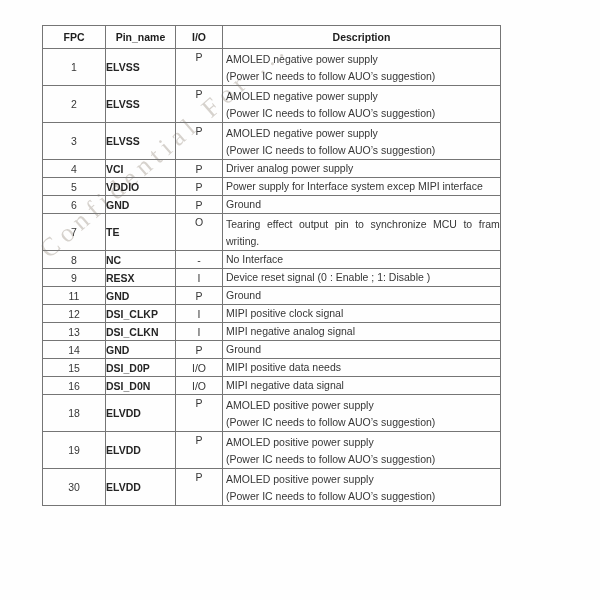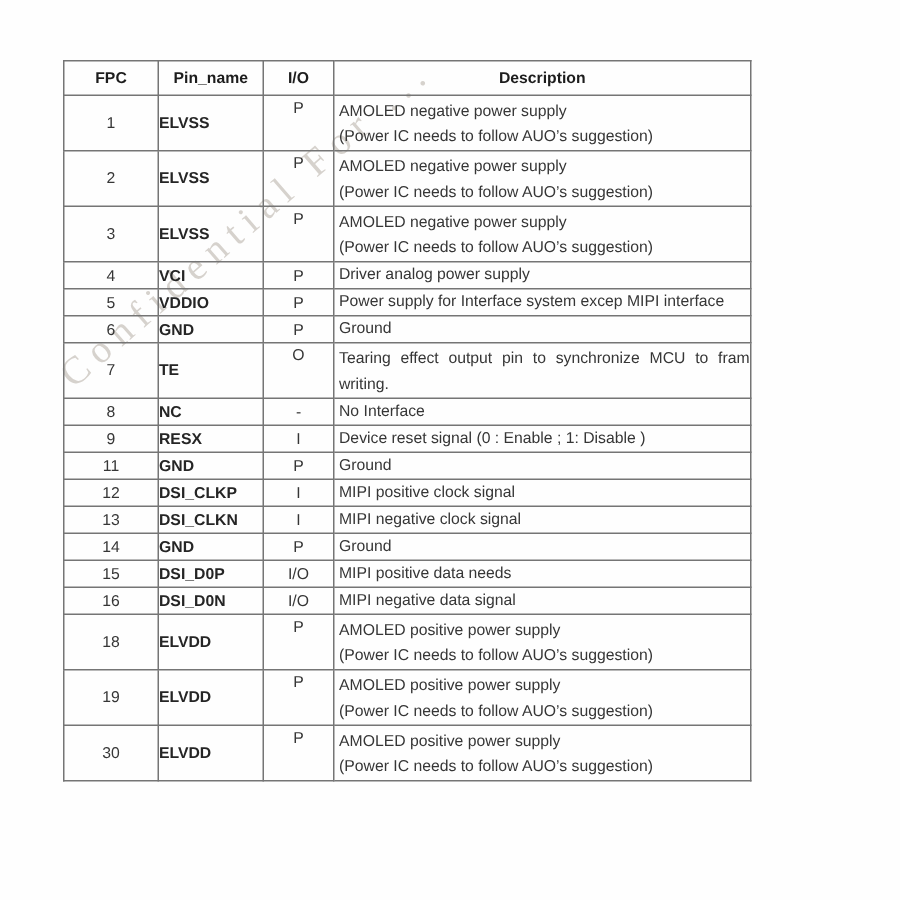--- a/index.html
+++ b/index.html
@@ -22,21 +22,21 @@
     font-family:"Liberation Serif", serif;
     font-size:26px;
     letter-spacing:6px;
     color:#a69d92;
     opacity:0.45;
     white-space:nowrap;
     pointer-events:none;
   }
   table.pin-table {
     position:absolute;
-    left:42px; top:40px;
+    left:42px; top:25px;
     border-collapse:collapse;
     table-layout:fixed;
     width:458px;
     background:transparent;
   }
   .pin-table th, .pin-table td {
     border:1px solid #757575;
     font-size:10.5px;
     color:#363636;
     padding:0;
@@ -174,21 +174,21 @@
           <td class="io">I</td>
           <td class="desc">
             <span class="line line1">MIPI positive clock signal</span>
           </td>
         </tr>
         <tr class="single">
           <td class="fpc">13</td>
           <td class="pin">DSI_CLKN</td>
           <td class="io">I</td>
           <td class="desc">
-            <span class="line line1">MIPI negative clock signal</span>
+            <span class="line line1">MIPI negative analog signal</span>
           </td>
         </tr>
         <tr class="single">
           <td class="fpc">14</td>
           <td class="pin">GND</td>
           <td class="io">P</td>
           <td class="desc">
             <span class="line line1">Ground</span>
           </td>
         </tr>

